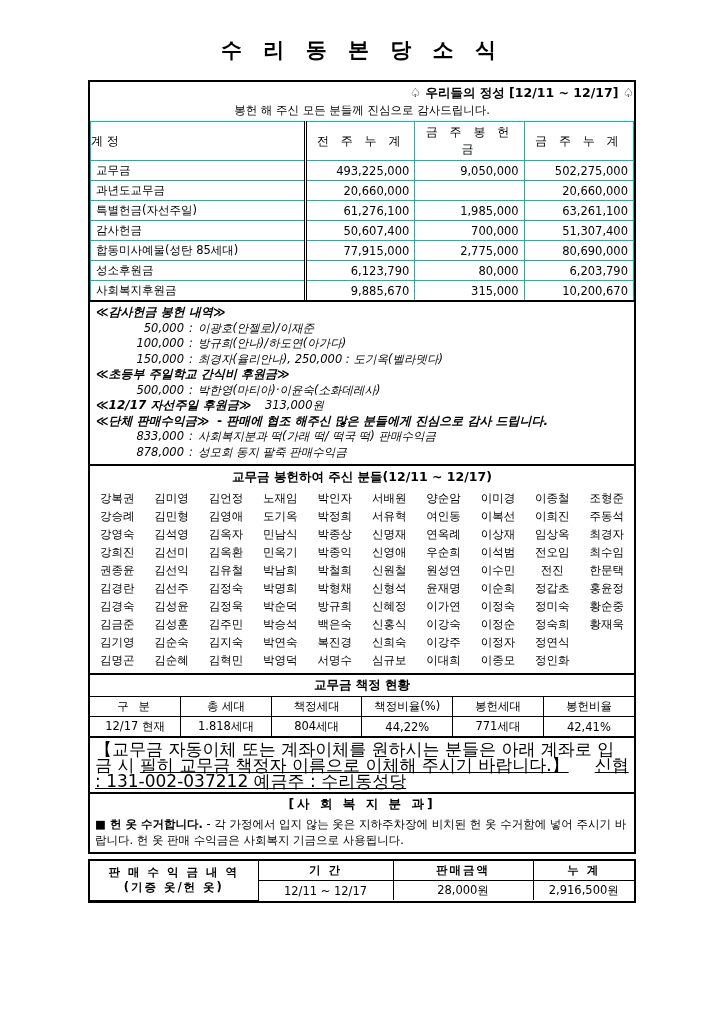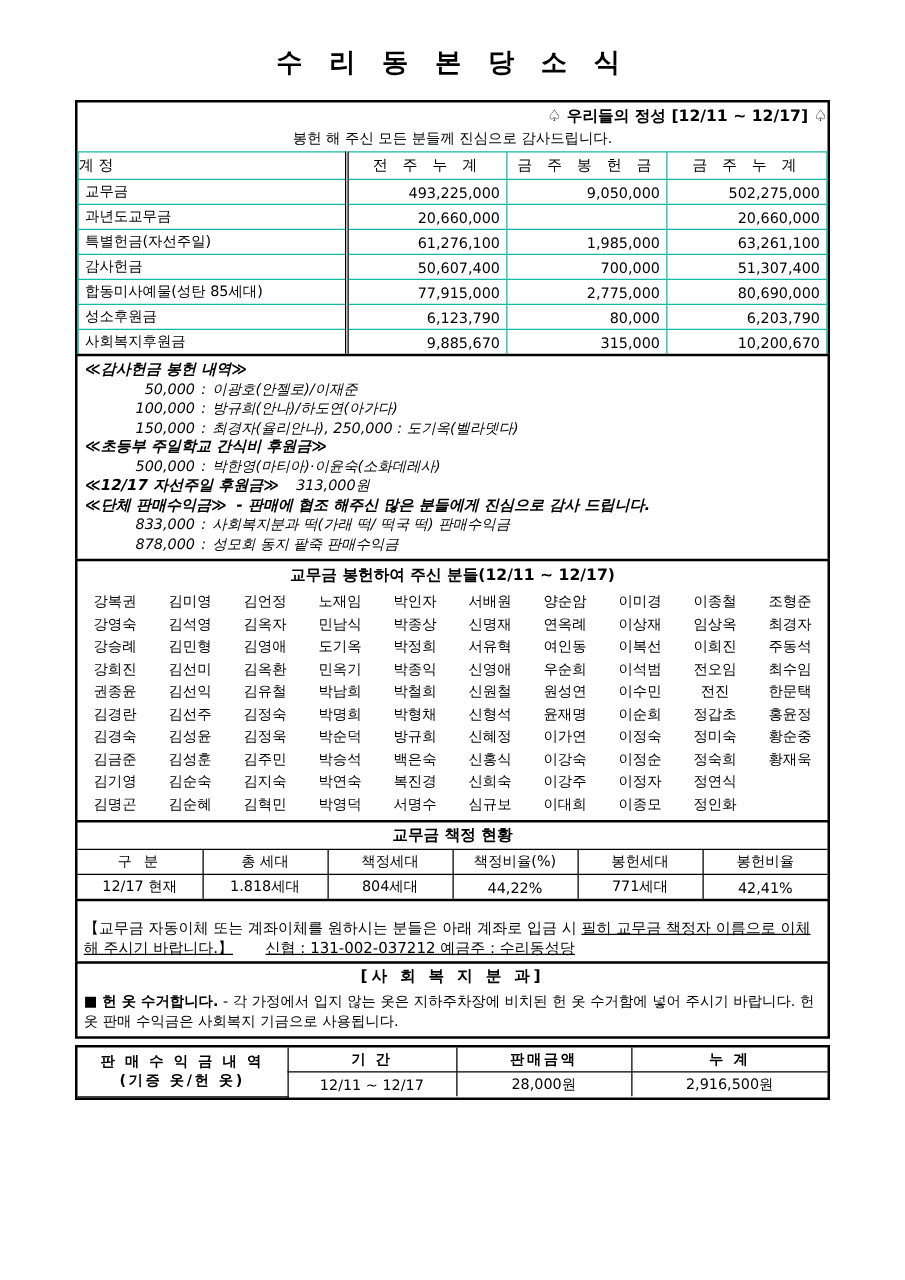--- a/index.html
+++ b/index.html
@@ -13,21 +13,21 @@
     font-family: "DejaVu Sans", "Liberation Sans", sans-serif;
     color: #000000;
     font-size: 11px;
     -webkit-font-smoothing: none;
   }
   .page {
     position: relative;
     width: 724px;
     height: 1024px;
     box-sizing: border-box;
-    padding: 0 60px;
+    padding: 0 88px;
   }
 
   
   .doc-title {
     text-align: center;
     font-size: 21px;
     font-weight: bold;
     letter-spacing: 7px;
     padding-top: 36px;
     padding-bottom: 16px;
@@ -145,23 +145,22 @@
   }
   table.assess tr:first-child th { border-top: none; }
   table.assess tr:last-child td { border-bottom: none; }
   table.assess th:first-child, table.assess td:first-child { border-left: none; }
   table.assess th:last-child, table.assess td:last-child { border-right: none; }
   .sp2 { letter-spacing: 3px; }
 
   
   .acct-notice {
     padding: 3px 5px 3px 5px;
-    font-size: 12px;
+    font-size: 17px;
     line-height: 16px;
-    margin-top: 10px;
   }
   .u { text-decoration: underline; }
   .gap { display: inline-block; width: 26px; }
 
   
   .welfare-title {
     text-align: center;
     font-weight: bold;
     font-size: 12.5px;
     letter-spacing: 3px;
@@ -317,44 +316,44 @@
               <td>김언정</td>
               <td>노재임</td>
               <td>박인자</td>
               <td>서배원</td>
               <td>양순암</td>
               <td>이미경</td>
               <td>이종철</td>
               <td>조형준</td>
             </tr>
             <tr>
+              <td>강승례</td>
+              <td>김민형</td>
+              <td>김영애</td>
+              <td>도기옥</td>
+              <td>박정희</td>
+              <td>서유혁</td>
+              <td>여인동</td>
+              <td>이복선</td>
+              <td>이희진</td>
+              <td>주동석</td>
+            </tr>
+            <tr>
               <td>강영숙</td>
               <td>김석영</td>
               <td>김옥자</td>
               <td>민남식</td>
               <td>박종상</td>
               <td>신명재</td>
               <td>연옥례</td>
               <td>이상재</td>
               <td>임상옥</td>
               <td>최경자</td>
             </tr>
             <tr>
-              <td>강승례</td>
-              <td>김민형</td>
-              <td>김영애</td>
-              <td>도기옥</td>
-              <td>박정희</td>
-              <td>서유혁</td>
-              <td>여인동</td>
-              <td>이복선</td>
-              <td>이희진</td>
-              <td>주동석</td>
-            </tr>
-            <tr>
               <td>강희진</td>
               <td>김선미</td>
               <td>김옥환</td>
               <td>민옥기</td>
               <td>박종익</td>
               <td>신영애</td>
               <td>우순희</td>
               <td>이석범</td>
               <td>전오임</td>
               <td>최수임</td>

